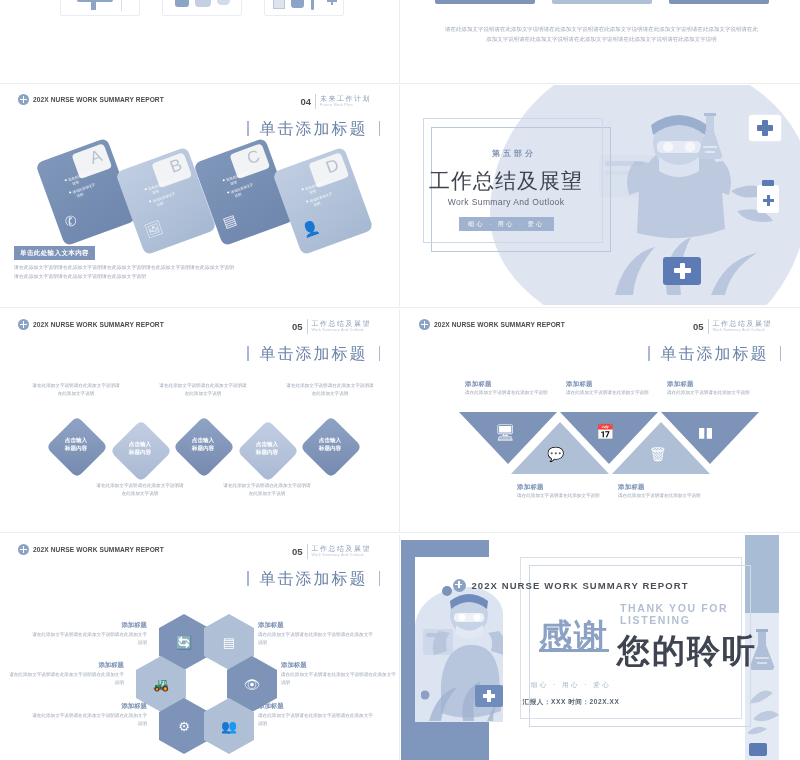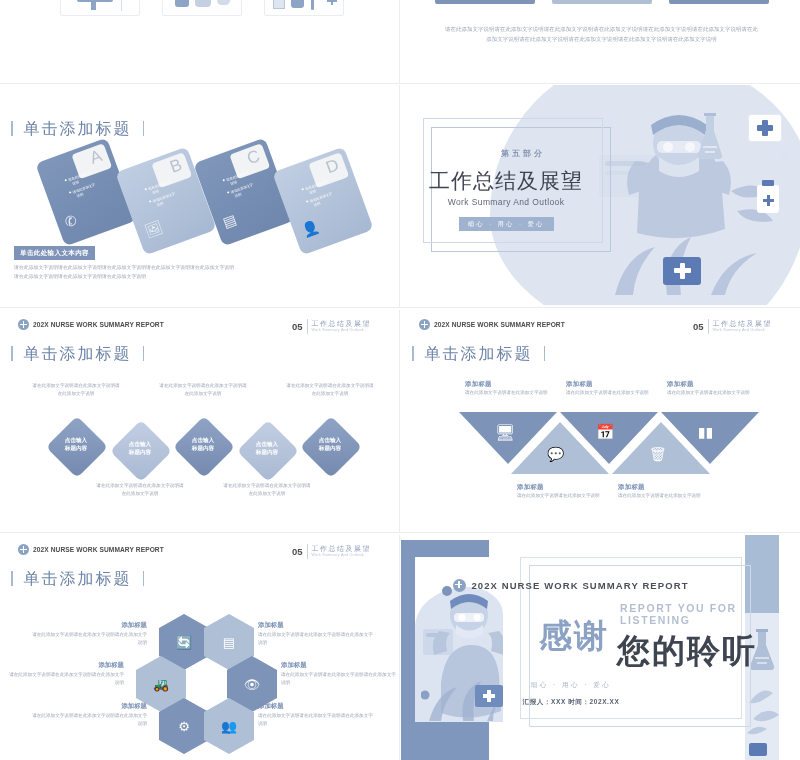--- a/index.html
+++ b/index.html
@@ -18,21 +18,21 @@
   .brand-mark:before { left:4.6px; top:2px; width:1.8px; height:7px; }
   .brand-mark:after { top:4.6px; left:2px; height:1.8px; width:7px; }
   .brand-txt { font-size:6.6px; font-weight:700; letter-spacing:.1px; color:#4a4a4a; white-space:nowrap; }
   .sec-no { position:absolute; right:14px; top:0; display:flex; align-items:center; gap:4px; }
   .sec-num { font-size:9.5px; font-weight:700; color:#4c4c4c; }
   .sec-bar { width:1px; height:15px; background:#c9d3e2; }
   .sec-cn { font-size:7px; color:#8b9cb8; letter-spacing:1.5px; line-height:1.15; white-space:nowrap; }
   .sec-en { font-size:3.6px; color:#b9c4d5; letter-spacing:.3px; line-height:1.2; white-space:nowrap; }
 
   
-  .s-title { position:absolute; top:34px; left:0; right:8px; text-align:left; font-size:16px; color:#6d83a8; letter-spacing:2px; font-weight:400; }
+  .s-title { position:absolute; top:34px; left:0; right:8px; text-align:right; font-size:16px; color:#6d83a8; letter-spacing:2px; font-weight:400; }
   .s-title .bar { display:inline-block; width:1.5px; height:15px; background:#a9b9d1; vertical-align:-2px; margin:0 11px; }
 
   
   .ico-card { position:absolute; background:#fff; border:1px solid #e9edf3; border-radius:2px; }
   .ico-glyph { position:absolute; background:#8ca4c6; }
 
   .add-pill { position:absolute; width:42px; height:30px; border-radius:50%; background:#dde4f0; color:#fff; font-size:8px; font-weight:700;
     display:flex; flex-direction:column; align-items:center; justify-content:center; line-height:1.15; }
   .body-par { font-size:5.4px; color:#9aa3b3; line-height:1.85; letter-spacing:.1px; }
 
@@ -73,21 +73,21 @@
   .hx-txt { position:absolute; width:118px; font-size:4.6px; color:#98a2b3; line-height:1.75; }
 
   
   .ty-left { position:absolute; background:#7f96bd; }
   .ty-photo { position:absolute; background:#fff; overflow:hidden; }
   .ty-blob { position:absolute; background:#dde4f1; }
   .ty-frame { position:absolute; border:1px solid #cfd8e6; }
   .ty-brand { position:absolute; display:flex; align-items:center; gap:5px; }
   .ty-brand .brand-txt2 { font-size:9.5px; font-weight:700; letter-spacing:1.1px; color:#4a4f57; }
   .ty-en { position:absolute; font-size:10.5px; letter-spacing:1.6px; color:#b3bfd1; font-weight:700; }
-  .ty-cn1 { position:absolute; font-size:33px; color:#8ba2c4; letter-spacing:2px; font-weight:700; }
+  .ty-cn1 { position:absolute; font-size:33px; color:#8ba2c4; letter-spacing:2px; font-weight:700;text-decoration:underline; }
   .ty-cn2 { position:absolute; font-size:33px; color:#3f4550; letter-spacing:2px; font-weight:700; }
   .ty-band { position:absolute; background:#8fa5c6; color:#fff; font-size:9px; font-weight:700; letter-spacing:2px; padding:3px 12px; }
   .ty-small { position:absolute; font-size:6.5px; color:#a8b3c5; letter-spacing:2.5px; }
   .ty-meta { position:absolute; font-size:6.5px; color:#55606f; font-weight:700; letter-spacing:.6px; }
   .ty-rightcol { position:absolute; background:#a9bcd6; }
   .ty-rightcol2 { position:absolute; background:#e3eaf4; }
   svg { display:block; }
 </style>
 </head>
 <body>
@@ -120,20 +120,34 @@
     <div class="tcard" style="left:35px;top:-22px;width:100px;height:26px;background:#7d93b8;"></div>
     <div class="tcard" style="left:152px;top:-22px;width:100px;height:26px;background:#aebfd6;"></div>
     <div class="tcard" style="left:269px;top:-22px;width:100px;height:26px;background:#7d93b8;"></div>
     <div class="body-par" style="position:absolute;left:44px;top:24px;width:315px;text-align:center;">请在此添加文字说明请在此添加文字说明请在此添加文字说明请在此添加文字说明请在此添加文字说明请在此添加文字说明请在此添加文字说明请在此添加文字说明请在此添加文字说明请在此添加文字说明请在此添加文字说明</div>
   </div>
 
   <div class="sep" style="top:83px;"></div>
   <div class="sep" style="top:0;left:399px;width:1px;height:83px;background:#ededed;"></div>
 
   <div class="slide" style="left:0;top:85px;width:399px;height:220px;">
+    <div class="s-head">
+      <div class="brand">
+        <span class="brand-mark"></span>
+        <span class="brand-txt">202X NURSE WORK SUMMARY REPORT</span>
+      </div>
+      <div class="sec-no">
+        <span class="sec-num">04</span>
+        <span class="sec-bar"></span>
+        <span>
+          <span class="sec-cn" style="display:block">未来工作计划</span>
+          <span class="sec-en" style="display:block">Future Work Plan</span>
+        </span>
+      </div>
+    </div>
     <div class="s-title">
       <span class="bar"></span><span>单击添加标题</span><span class="bar"></span>
     </div>
 
     <div class="abcd" style="left:48px;top:63px;width:76px;height:88px;background:linear-gradient(160deg,#8097bb,#6f86ad);">
       <div class="notch"></div>
       <div class="letter">A</div>
       <div class="lines">
         <div class="ln"><span class="dot"></span><span>请在此添加文字</span></div>
         <div class="ln" style="padding-left:6px">说明</div>
@@ -236,21 +250,21 @@
       <div style="position:absolute;left:6px;top:14px;width:11px;height:3px;background:#5c7bb5;"></div>
     </div>
     <div style="position:absolute;left:262px;top:172px;width:38px;height:28px;background:#5c7bb5;border-radius:3px;">
       <div style="position:absolute;left:17px;top:6px;width:5px;height:16px;background:#fff;border-radius:1px;"></div>
       <div style="position:absolute;left:11px;top:11px;width:17px;height:5px;background:#fff;border-radius:1px;"></div>
     </div>
 
     <div class="div-frame" style="left:30px;top:42px;width:180px;height:125px;border-color:#b9c8dd;"></div>
     <div class="div-frame" style="left:22px;top:33px;width:180px;height:125px;border-color:#cfd8e6;"></div>
 
-    <div class="d-sec" style="left:17px;top:63px;width:210px;text-align:center;">第五部分</div>
+    <div class="d-sec" style="left:8px;top:63px;width:210px;text-align:center;">第五部分</div>
     <div class="d-title" style="left:0;top:82px;width:210px;text-align:center;">工作总结及展望</div>
     <div class="d-sub" style="left:0;top:112px;width:210px;text-align:center;">Work Summary And Outlook</div>
     <div class="d-tag" style="left:58px;top:132px;">细心 · 用心 · 爱心</div>
   </div>
 
   <div class="sep" style="top:307px;"></div>
   <div class="sep" style="top:85px;left:399px;width:1px;height:222px;background:#ededed;"></div>
 
   <div class="slide" style="left:0;top:310px;width:399px;height:220px;">
     <div class="s-head">
@@ -462,21 +476,21 @@
     </svg>
     <div style="position:absolute;left:348px;top:208px;width:18px;height:13px;background:#5c7bb5;border-radius:2px;"></div>
 
     <div class="ty-frame" style="left:128px;top:30px;width:222px;height:162px;"></div>
     <div class="ty-frame" style="left:119px;top:22px;width:222px;height:162px;border-color:#d9e0ec;"></div>
 
     <div class="ty-brand" style="left:0;top:44px;width:460px;justify-content:center;padding-right:120px;">
       <span class="brand-mark" style="width:13px;height:13px;"></span>
       <span class="brand-txt2">202X NURSE WORK SUMMARY REPORT</span>
     </div>
-    <div class="ty-en" style="left:219px;top:67px;">REPORT YOU FOR LISTENING</div>
+    <div class="ty-en" style="left:219px;top:67px;">THANK YOU FOR LISTENING</div>
     <div class="ty-cn1" style="left:138px;top:79px;">感谢</div>
     <div class="ty-cn2" style="left:216px;top:79px;margin-top:15px;">您的聆听</div>
     <div class="ty-small" style="left:0;top:146px;width:460px;text-align:center;padding-right:120px;">细心 · 用心 · 爱心</div>
     <div class="ty-meta" style="left:0;top:163px;width:460px;text-align:center;padding-right:120px;">汇报人：XXX     时间：202X.XX</div>
   </div>
 
   <div class="sep" style="top:535px;left:399px;width:1px;height:225px;background:#ededed;"></div>
 </div>
 
 </body></html>

